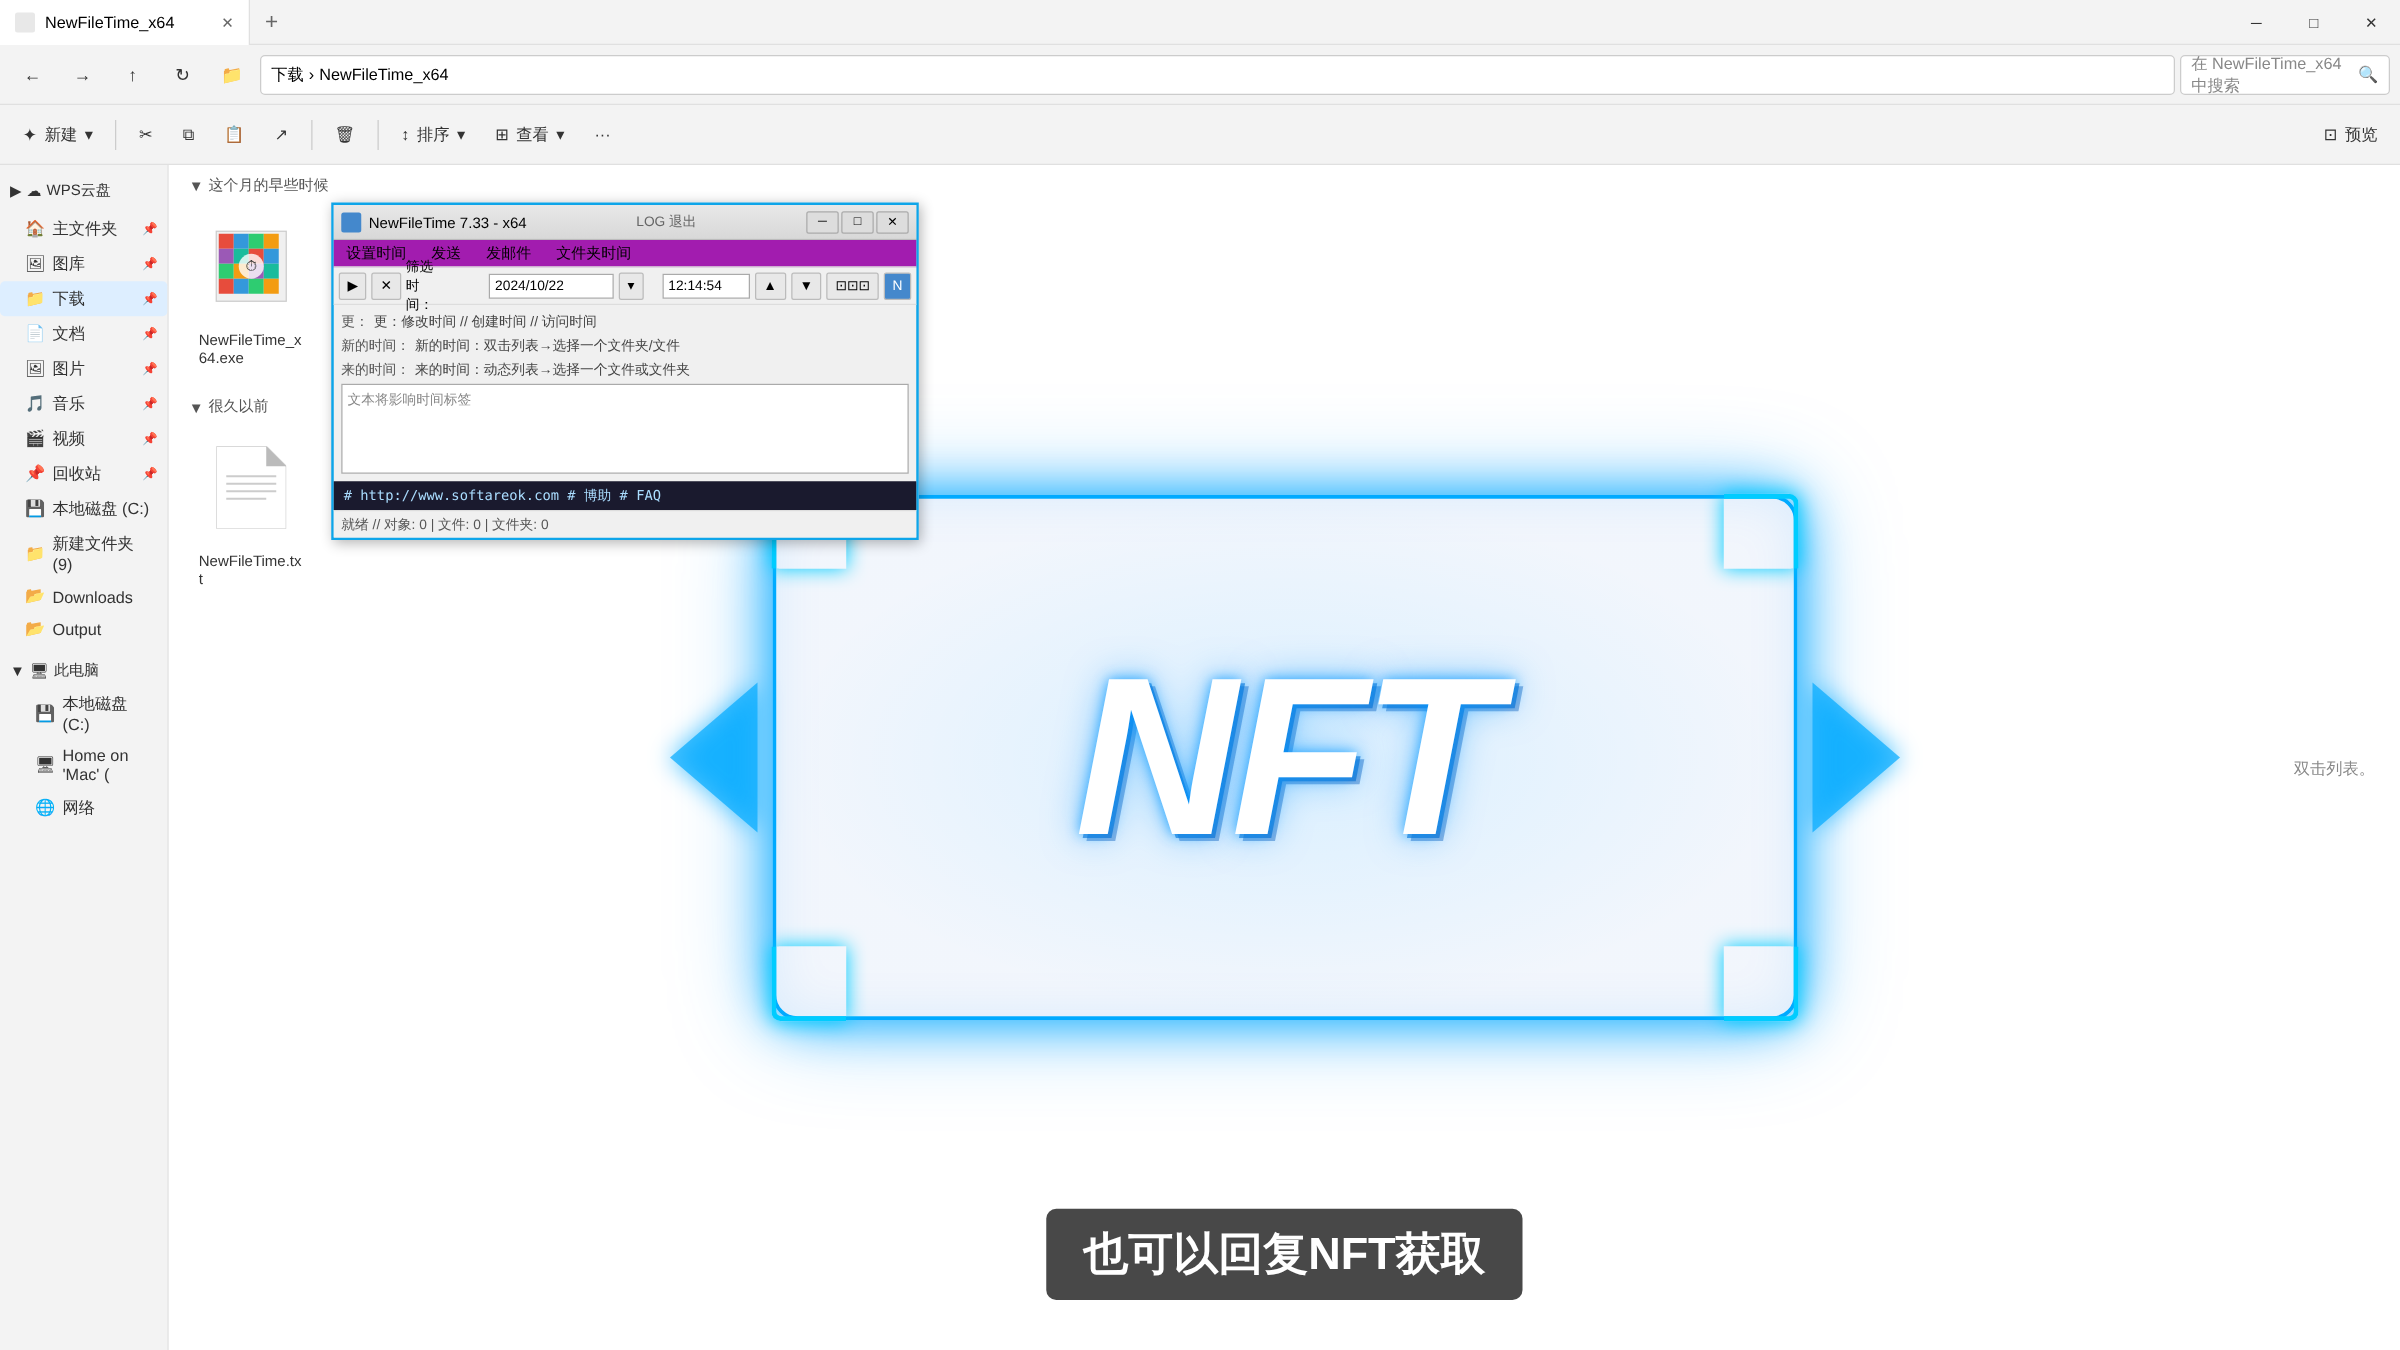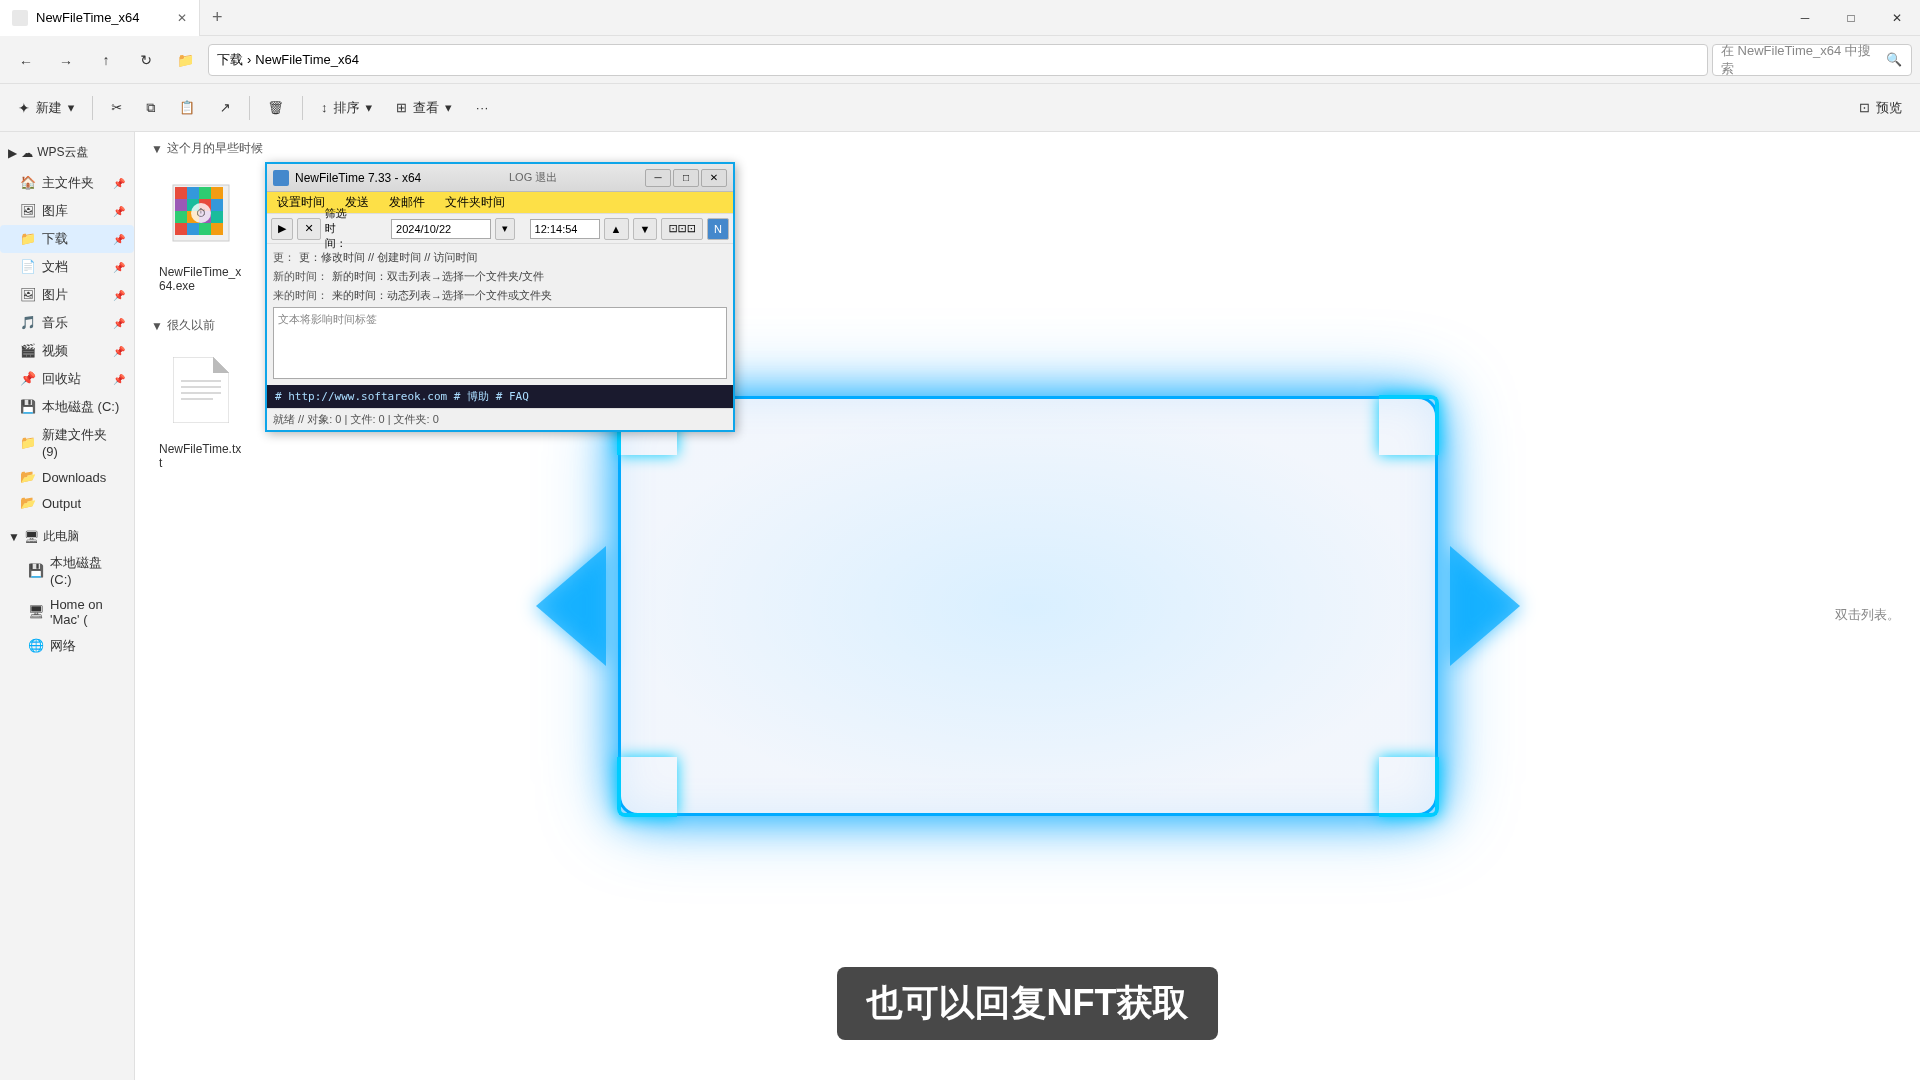--- a/index.html
+++ b/index.html
@@ -47,21 +47,21 @@
       background: #fff;
       border: 1px solid #ccc;
       border-radius: 4px;
       display: flex;
       align-items: center;
       padding: 0 8px;
       font-size: 13px;
       gap: 4px;
     }
     .search-bar {
-      width: 200px;
+      width: 168px;
       height: 32px;
       background: #fff;
       border: 1px solid #ccc;
       border-radius: 4px;
       display: flex;
       align-items: center;
       padding: 0 8px;
       font-size: 13px;
       color: #888;
       gap: 4px;
@@ -291,21 +291,21 @@
       padding: 0 6px;
       border-bottom: 1px solid #bbb;
       font-size: 12px;
       gap: 6px;
     }
     .app-title-icon { width: 16px; height: 16px; background: #4488cc; border-radius: 2px; }
     .app-win-btns { margin-left: auto; display: flex; gap: 2px; }
     .app-win-btn { width: 26px; height: 18px; background: #ddd; border: 1px solid #aaa; border-radius: 2px; display: flex; align-items: center; justify-content: center; font-size: 10px; cursor: pointer; }
     .app-menu-bar {
       height: 22px;
-      background: #fde047;
+      background: #a21caf;
       display: flex;
       align-items: center;
       font-size: 12px;
       padding: 0 4px;
       gap: 8px;
       border-bottom: 1px solid #ddd;
     }
     .app-menu-item { padding: 2px 6px; cursor: pointer; }
     .app-toolbar {
       height: 30px;
@@ -637,20 +637,21 @@
         <div class="corner-tl"></div>
         <div class="corner-tr"></div>
         <div class="corner-bl"></div>
         <div class="corner-br"></div>
         <div class="side-left">
           <div class="arrow-shape arrow-left"></div>
         </div>
         <div class="side-right">
           <div class="arrow-shape arrow-right"></div>
         </div>
+        <div class="nft-text">NFT</div>
       </div>
     </div>
 
     <div class="app-window">
       <div class="app-title-bar">
         <div class="app-title-icon"></div>
         <span>NewFileTime 7.33 - x64</span>
         <span style="margin-left:auto; font-size:11px; color:#666;">LOG 退出</span>
         <div class="app-win-btns">
           <div class="app-win-btn">─</div>

